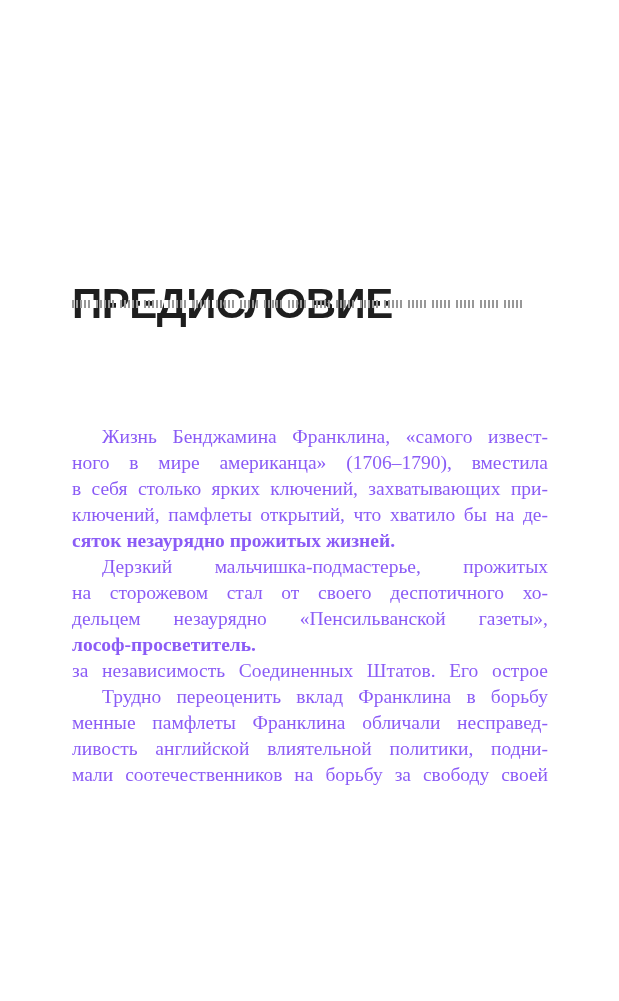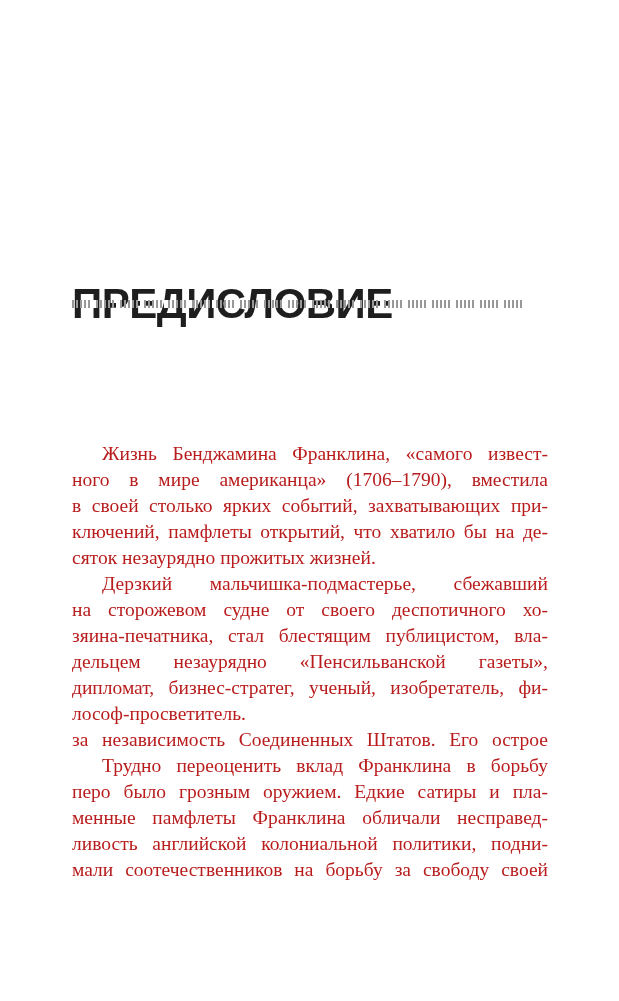--- a/index.html
+++ b/index.html
@@ -33,69 +33,67 @@
     left: 72px;
     width: 452px;
     height: 8px;
     
     background-image:
       repeating-linear-gradient(90deg, rgba(255,255,255,0) 0px, rgba(255,255,255,0) 20px, #ffffff 20px, #ffffff 24px),
       repeating-linear-gradient(90deg, #989898 0px, #989898 2px, rgba(255,255,255,0) 2px, rgba(255,255,255,0) 4px);
   }
   .body-text {
     position: absolute;
-    top: 441px;
+    top: 424px;
     left: 72px;
     width: 476px;
     font-size: 19.5px;
     line-height: 26px;
-    color: #b91c1c;
+    color: #8b5cf6;
   }
   .line {
     text-align: justify;
     text-align-last: justify;
     white-space: normal;
     height: 26px;
     overflow: visible;
   }
   .line.first {
     text-indent: 30px;
   }
   .line.lastline {
     text-align-last: left;
+    font-weight: bold;
   }
 </style>
 </head>
 <body>
 
 <h1 class="chapter-title">ПРЕДИСЛОВИЕ</h1>
 
 <div class="title-rule"></div>
 
 <div class="body-text">
 
   <div class="paragraph">
     <div class="line first">Жизнь Бенджамина Франклина, «самого извест-</div>
     <div class="line">ного в мире американца» (1706–1790), вместила</div>
-    <div class="line">в своей столько ярких событий, захватывающих при-</div>
+    <div class="line">в себя столько ярких ключений, захватывающих при-</div>
     <div class="line">ключений, памфлеты открытий, что хватило бы на де-</div>
     <div class="line lastline">сяток незаурядно прожитых жизней.</div>
   </div>
 
   <div class="paragraph">
-    <div class="line first">Дерзкий мальчишка-подмастерье, сбежавший</div>
-    <div class="line">на сторожевом судне от своего деспотичного хо-</div>
-    <div class="line">зяина-печатника, стал блестящим публицистом, вла-</div>
+    <div class="line first">Дерзкий мальчишка-подмастерье, прожитых</div>
+    <div class="line">на сторожевом стал от своего деспотичного хо-</div>
     <div class="line">дельцем незаурядно «Пенсильванской газеты»,</div>
-    <div class="line">дипломат, бизнес-стратег, ученый, изобретатель, фи-</div>
     <div class="line lastline">лософ-просветитель.</div>
   </div>
 
   <div class="paragraph">
     <div class="line">за независимость Соединенных Штатов. Его острое</div>
     <div class="line first">Трудно переоценить вклад Франклина в борьбу</div>
-    <div class="line">перо было грозным оружием. Едкие сатиры и пла-</div>
     <div class="line">менные памфлеты Франклина обличали несправед-</div>
-    <div class="line">ливость английской колониальной политики, подни-</div>
+    <div class="line">ливость английской влиятельной политики, подни-</div>
     <div class="line">мали соотечественников на борьбу за свободу своей</div>
   </div>
 
 </div>
 
 </body></html>

